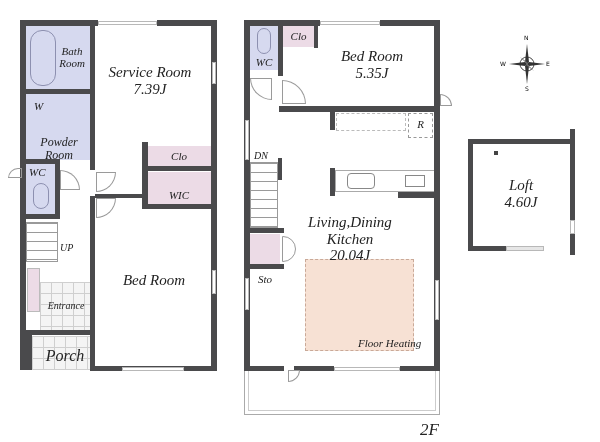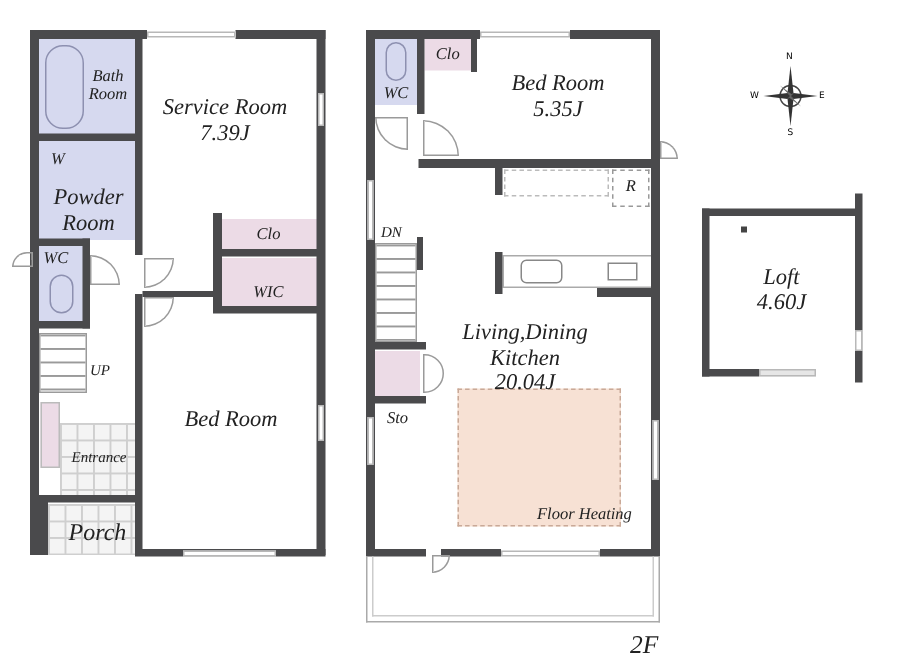--- a/index.html
+++ b/index.html
@@ -62,21 +62,21 @@
   <div class="door" style="left:60px;top:170px;width:20px;height:20px;border-radius:0 20px 0 0;"></div>
   <div class="door" style="left:96px;top:172px;width:20px;height:20px;border-radius:0 0 20px 0;"></div>
   <div class="door" style="left:96px;top:198px;width:20px;height:20px;border-radius:0 0 20px 0;"></div>
   <div class="door" style="left:8px;top:168px;width:14px;height:10px;border-radius:10px 0 0 0;"></div>
 
   <div class="lbl" style="left:52px;top:45px;width:40px;font-size:11px;">
     <div>Bath</div>
     <div>Room</div>
   </div>
   <div class="lbl" style="left:34px;top:100px;font-size:11px;">W</div>
-  <div class="lbl" style="left:32px;top:124px;width:54px;font-size:15px;">
+  <div class="lbl" style="left:32px;top:136px;width:54px;font-size:12px;">
     <div>Powder</div>
     <div>Room</div>
   </div>
   <div class="lbl" style="left:29px;top:166px;font-size:11px;">WC</div>
   <div class="lbl" style="left:92px;top:64px;width:116px;font-size:15px;">
     <div>Service Room</div>
     <div>7.39J</div>
   </div>
   <div class="lbl" style="left:146px;top:150px;width:66px;font-size:11px;">Clo</div>
   <div class="lbl" style="left:146px;top:189px;width:66px;font-size:11px;">WIC</div>

